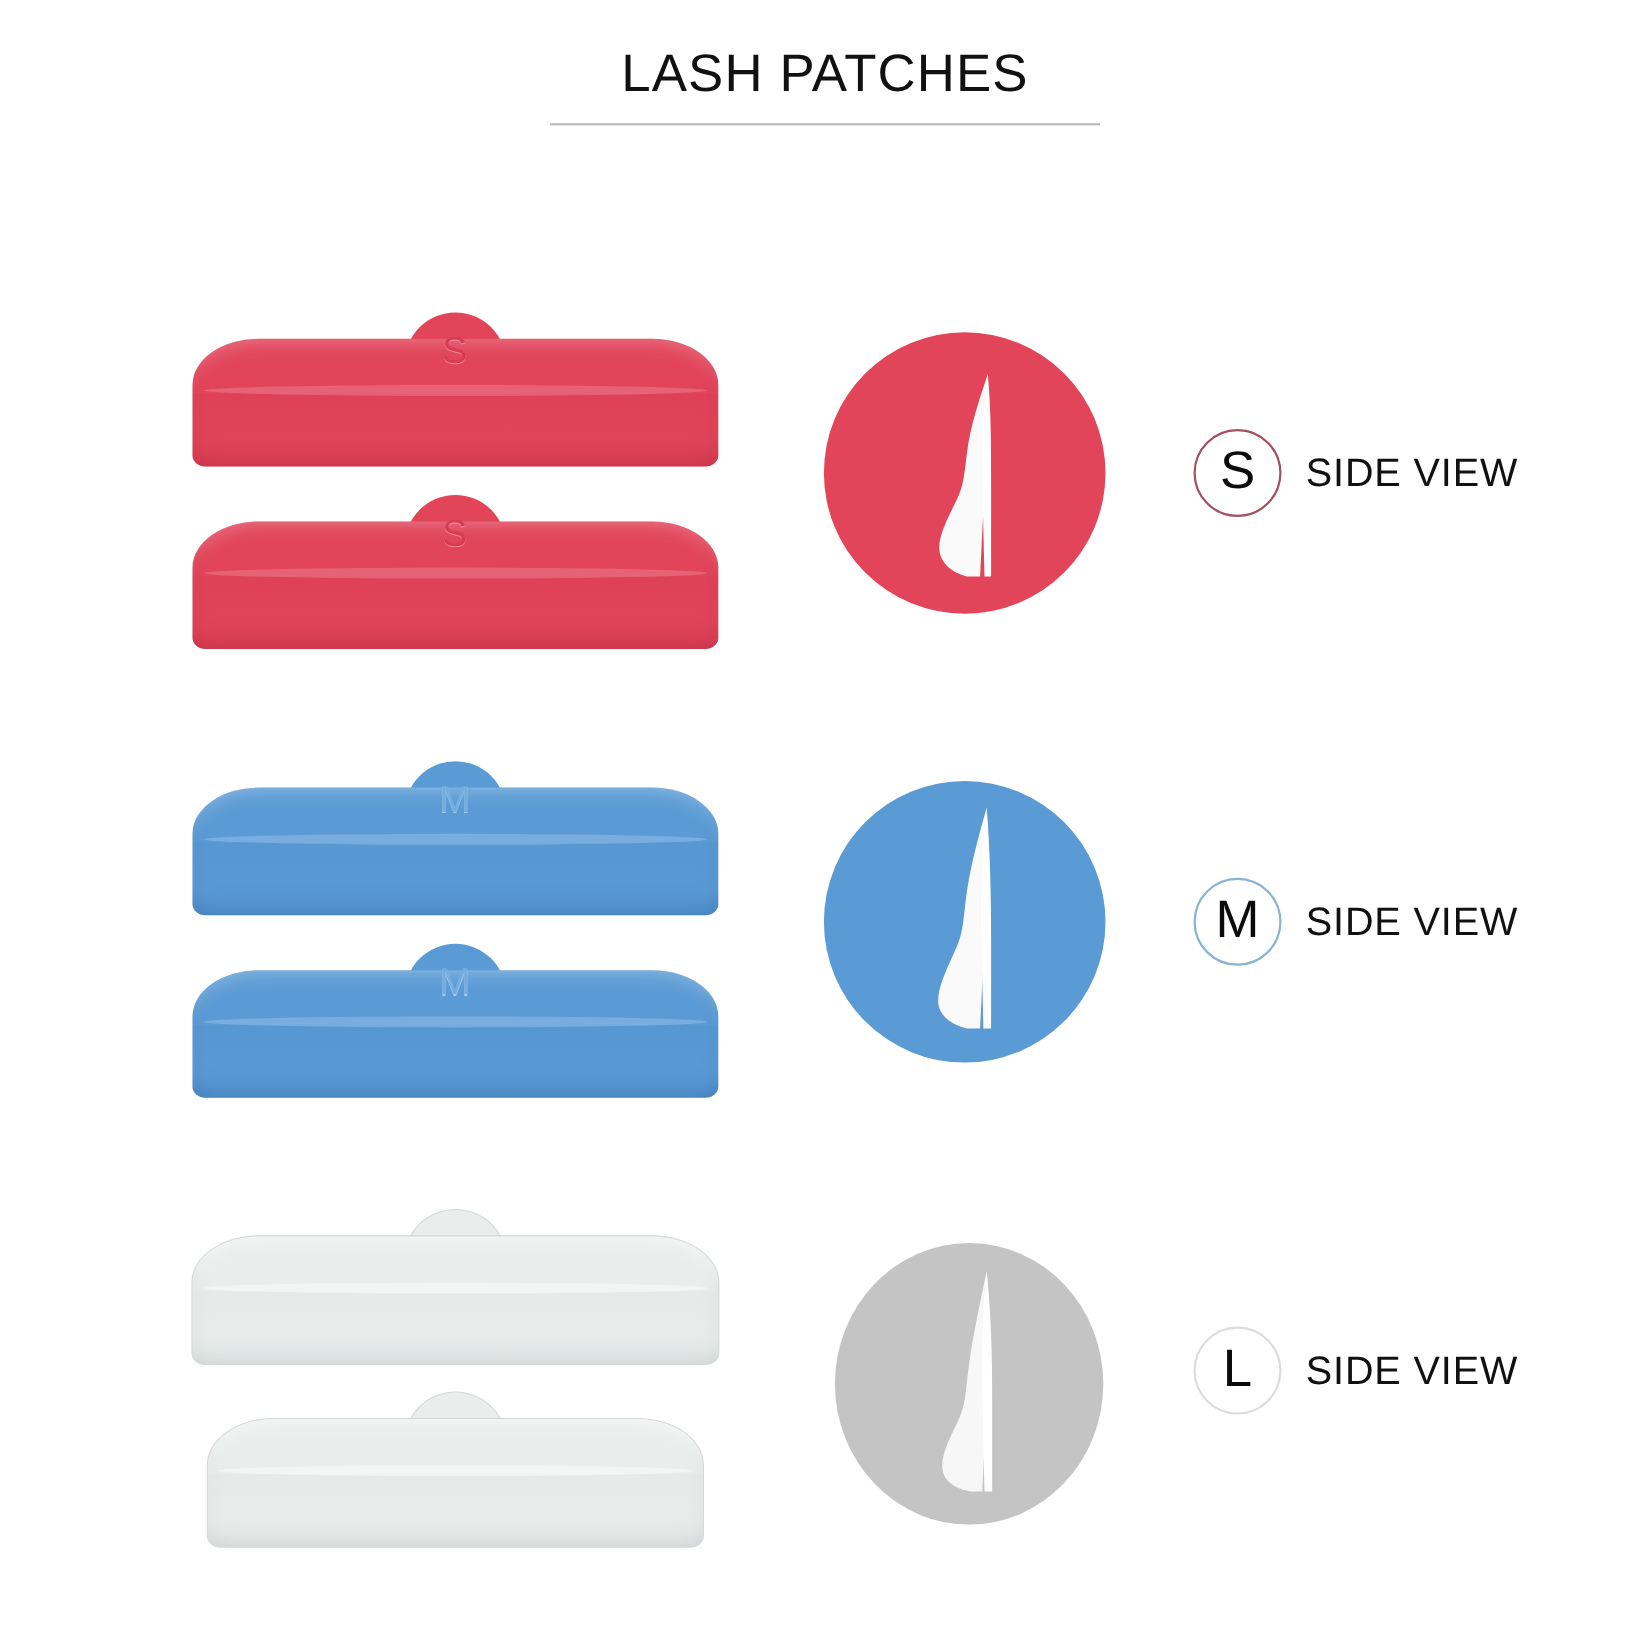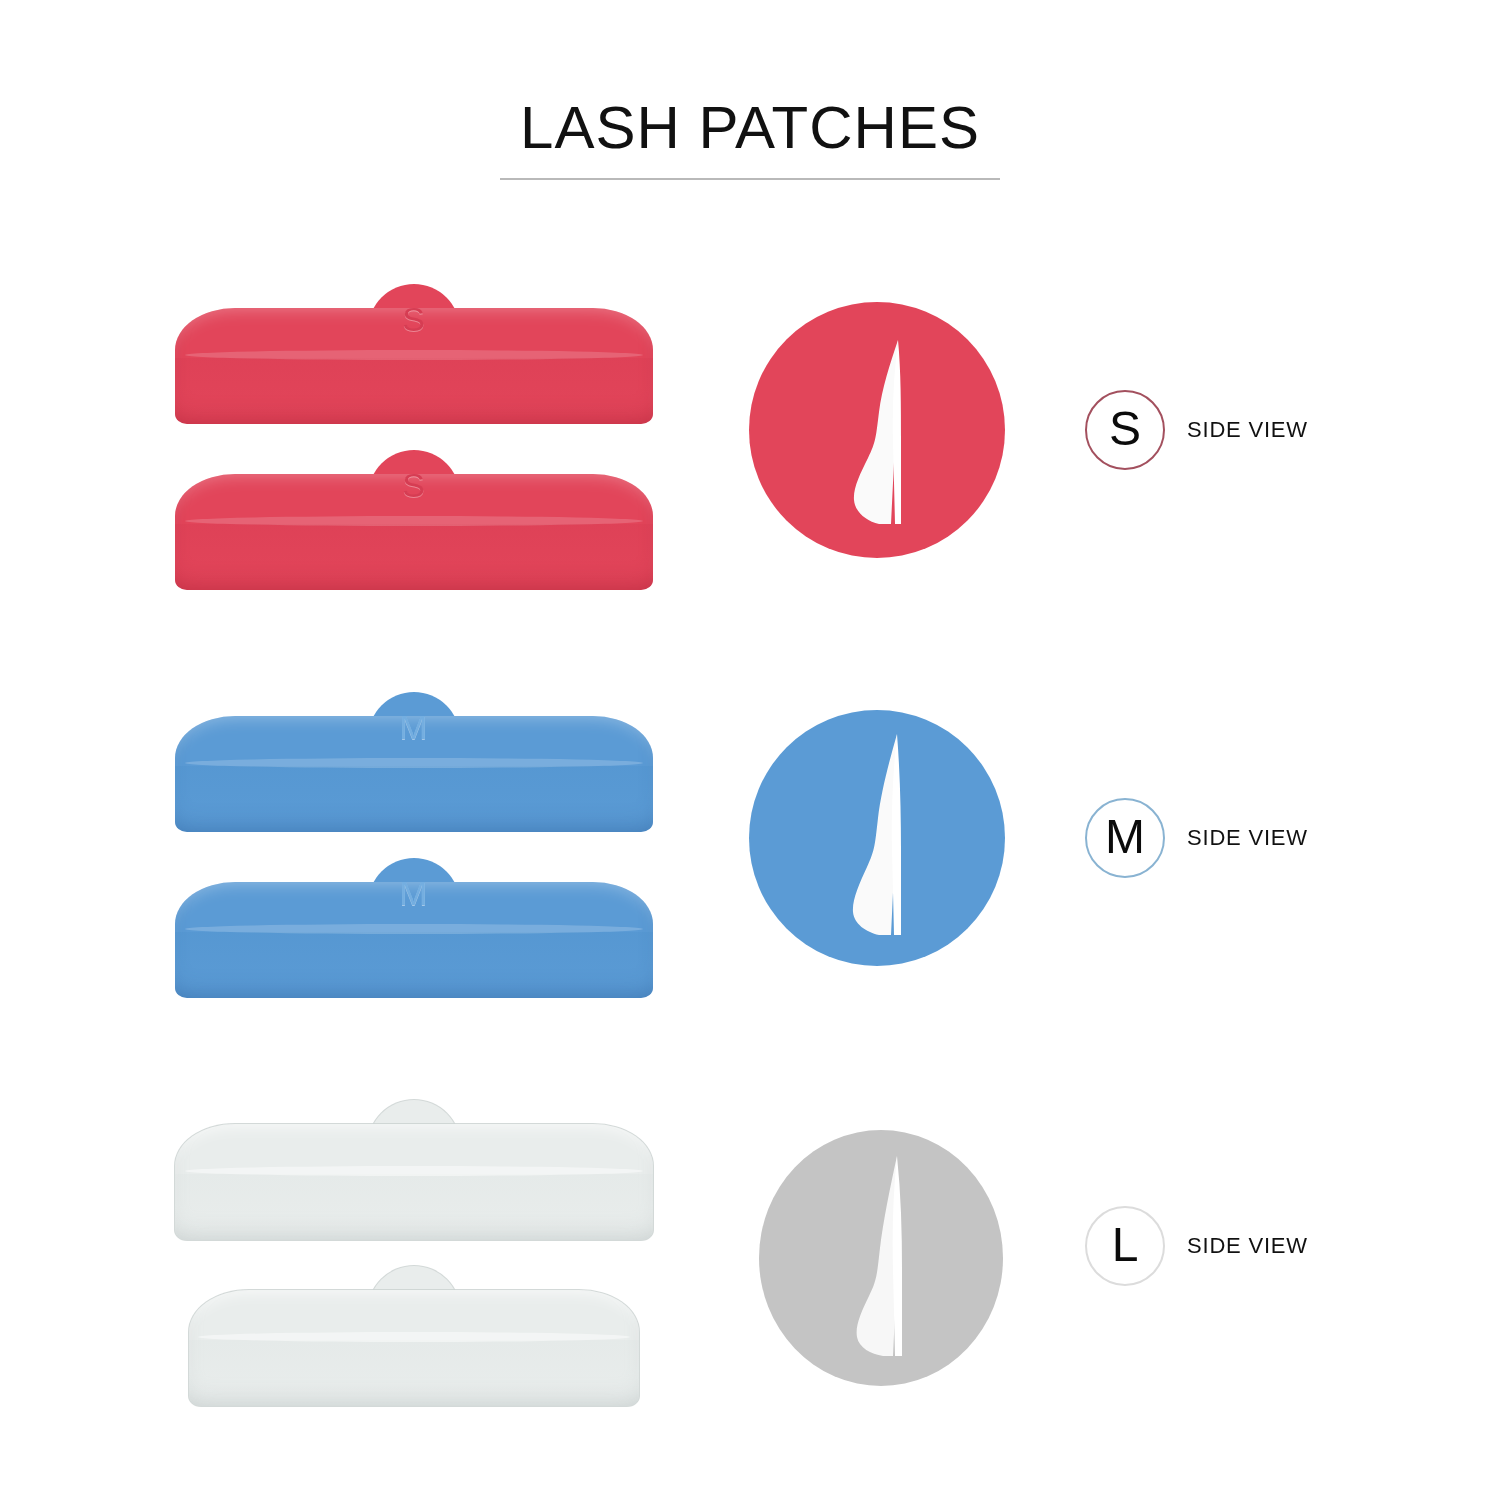--- a/index.html
+++ b/index.html
@@ -19,22 +19,22 @@
   
   .header {
     position: absolute;
     left: 0;
     top: 0;
     width: 1500px;
     text-align: center;
   }
   .title {
     margin: 0;
-    padding-top: 96px;
-    font-size: 60px;
+    padding-top: 43px;
+    font-size: 48px;
     font-weight: 400;
     letter-spacing: 1px;
     line-height: 1.05;
     color: #111111;
     font-family: "Liberation Sans", sans-serif;
   }
   .title-divider {
     width: 500px;
     height: 2px;
     background: #b9b9b9;
@@ -180,21 +180,21 @@
     font-size: 48px;
     font-weight: 400;
     line-height: 1;
     color: #0b0b0b;
     font-family: "Liberation Sans", sans-serif;
     position: relative;
     top: -1px;
   }
   .legend-label {
     margin-left: 22px;
-    font-size: 22px;
+    font-size: 36px;
     font-weight: 400;
     letter-spacing: 0.8px;
     color: #111111;
     white-space: nowrap;
   }
 
   
   
   .v-s .patch-nub,
   .v-s .patch-body { background: #e2455a; }

